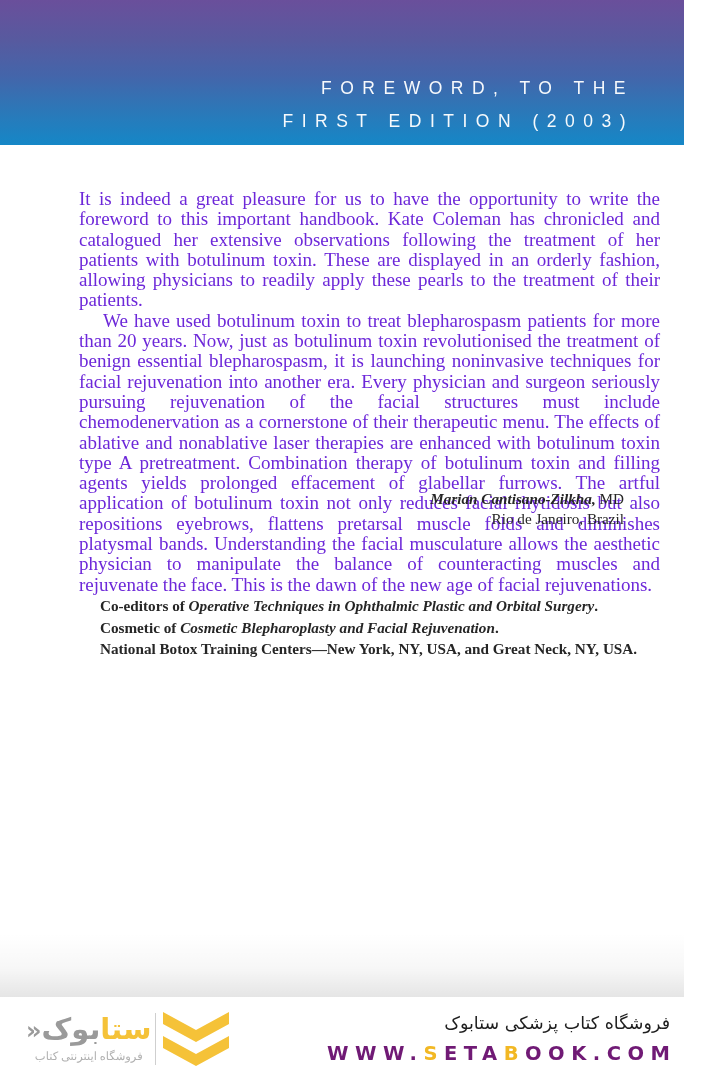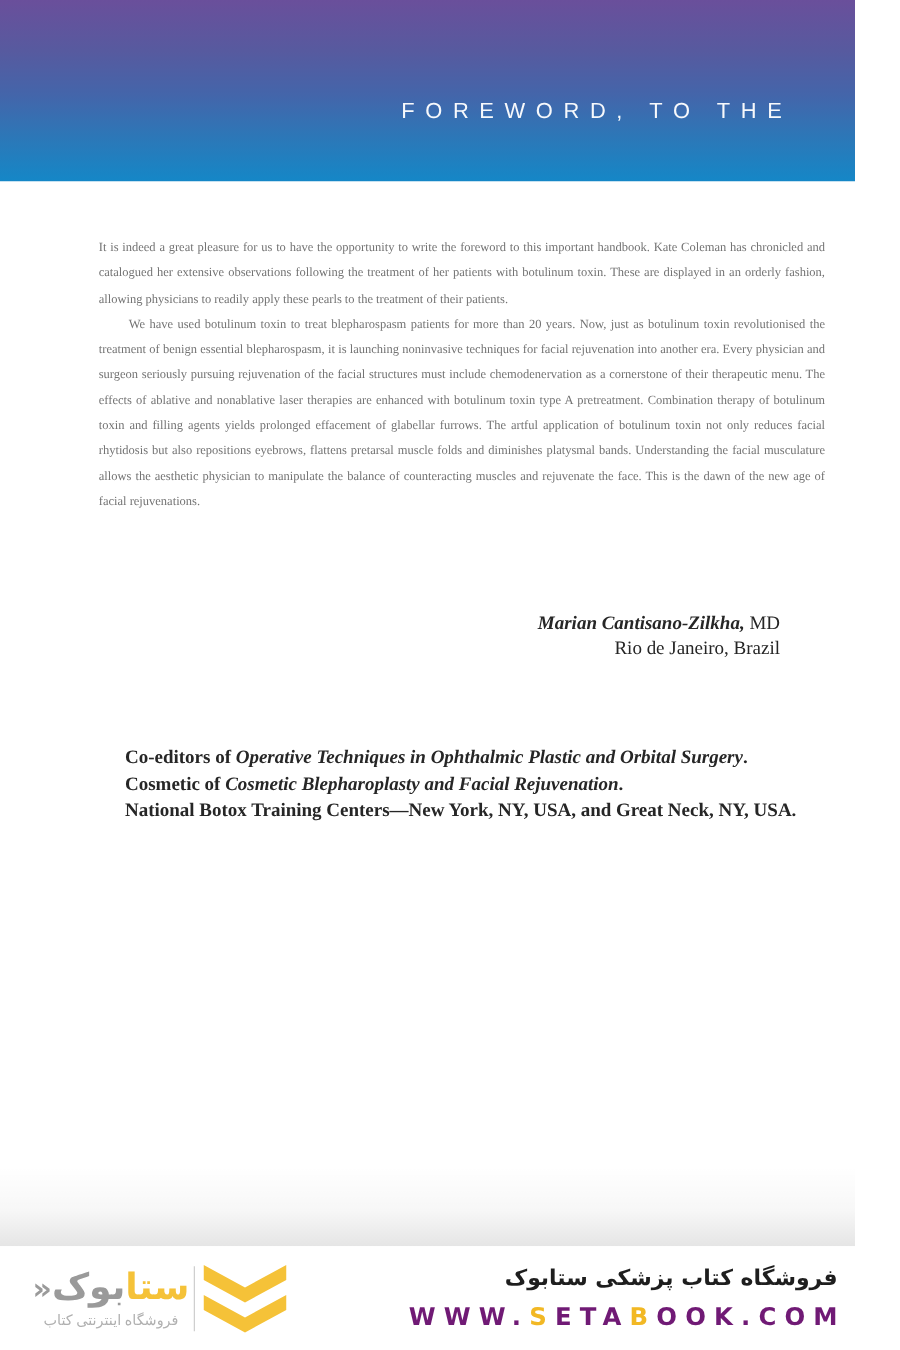--- a/index.html
+++ b/index.html
@@ -9,21 +9,21 @@
   
   .header{position:absolute;top:0;left:0;right:0;height:145px;
           background:linear-gradient(180deg,#6a4f9b 0%,#575a9f 28%,#4465aa 52%,#2a79b9 78%,#1587c7 100%);}
   .title{position:absolute;top:72px;right:58px;margin-right:-8px;text-align:right;
          color:rgba(255,255,255,0.96);
          font-family:"Liberation Sans", sans-serif;font-size:17.5px;font-weight:400;
          letter-spacing:8.5px;line-height:33px;white-space:nowrap;}
 
   
   .content{position:absolute;top:189px;left:79px;width:581px;
-           font-size:10px;line-height:20.3px;color:#737373;text-align:justify;}
+           font-size:19px;line-height:20.3px;color:#6d28d9;text-align:justify;}
   .content p{margin:0;}
   .content p.indent{text-indent:24px;}
 
   
   .sigs{position:absolute;top:489px;right:60px;text-align:right;
         font-size:15.2px;line-height:19.5px;color:#262626;}
   .sig + .sig{margin-top:11px;}
   .sig-name{font-weight:bold;font-style:italic;}
 
   
@@ -45,34 +45,35 @@
             font-family:"DejaVu Sans", sans-serif;font-weight:bold;font-size:29px;line-height:30px;
             white-space:nowrap;}
   .wordmark .gold{color:#F5C238;}
   .wordmark .gry{color:#9a9a9a;}
   .wordmark .mark{font-size:24px;}
   .tagline{direction:rtl;font-family:Liberation Serif, serif;font-size:11.5px;color:#b0b0b0;margin-top:3px;}
   .divider{width:1px;height:52px;background:#cfcfcf;}
   .chevron{display:block;}
 
   .site{display:flex;flex-direction:column;align-items:flex-end;}
-  .store-title{font-family:"DejaVu Sans", sans-serif;font-weight:bold;font-size:17.5px;color:#1e1e1e;}
+  .store-title{font-family:"DejaVu Sans", sans-serif;font-weight:normal;font-size:17.5px;color:#1e1e1e;}
   .website{margin-top:9px;font-family:"DejaVu Sans", sans-serif;font-weight:bold;
            font-size:19.5px;letter-spacing:6.5px;margin-right:-6.5px;white-space:nowrap;}
   .w-dark{color:#701a75;}
   .w-gold{color:#F2B824;}
 </style>
 </head>
 <body>
 
 <div class="page">
 
   <div class="header">
     <div class="title">
       <div>FOREWORD, TO THE</div>
+      <div>FIRST EDITION (2003)</div>
     </div>
   </div>
 
   <div class="content">
     <p>It is indeed a great pleasure for us to have the opportunity to write the foreword to this important handbook. Kate Coleman has chronicled and catalogued her extensive observations following the treatment of her patients with botulinum toxin. These are displayed in an orderly fashion, allowing physicians to readily apply these pearls to the treatment of their patients.</p>
     <p class="indent">We have used botulinum toxin to treat blepharospasm patients for more than 20 years. Now, just as botulinum toxin revolutionised the treatment of benign essential blepharospasm, it is launching noninvasive techniques for facial rejuvenation into another era. Every physician and surgeon seriously pursuing rejuvenation of the facial structures must include chemodenervation as a cornerstone of their therapeutic menu. The effects of ablative and nonablative laser therapies are enhanced with botulinum toxin type A pretreatment. Combination therapy of botulinum toxin and filling agents yields prolonged effacement of glabellar furrows. The artful application of botulinum toxin not only reduces facial rhytidosis but also repositions eyebrows, flattens pretarsal muscle folds and diminishes platysmal bands. Understanding the facial musculature allows the aesthetic physician to manipulate the balance of counteracting muscles and rejuvenate the face. This is the dawn of the new age of facial rejuvenations.</p>
   </div>
 
   <div class="sigs">
     <div class="sig">

